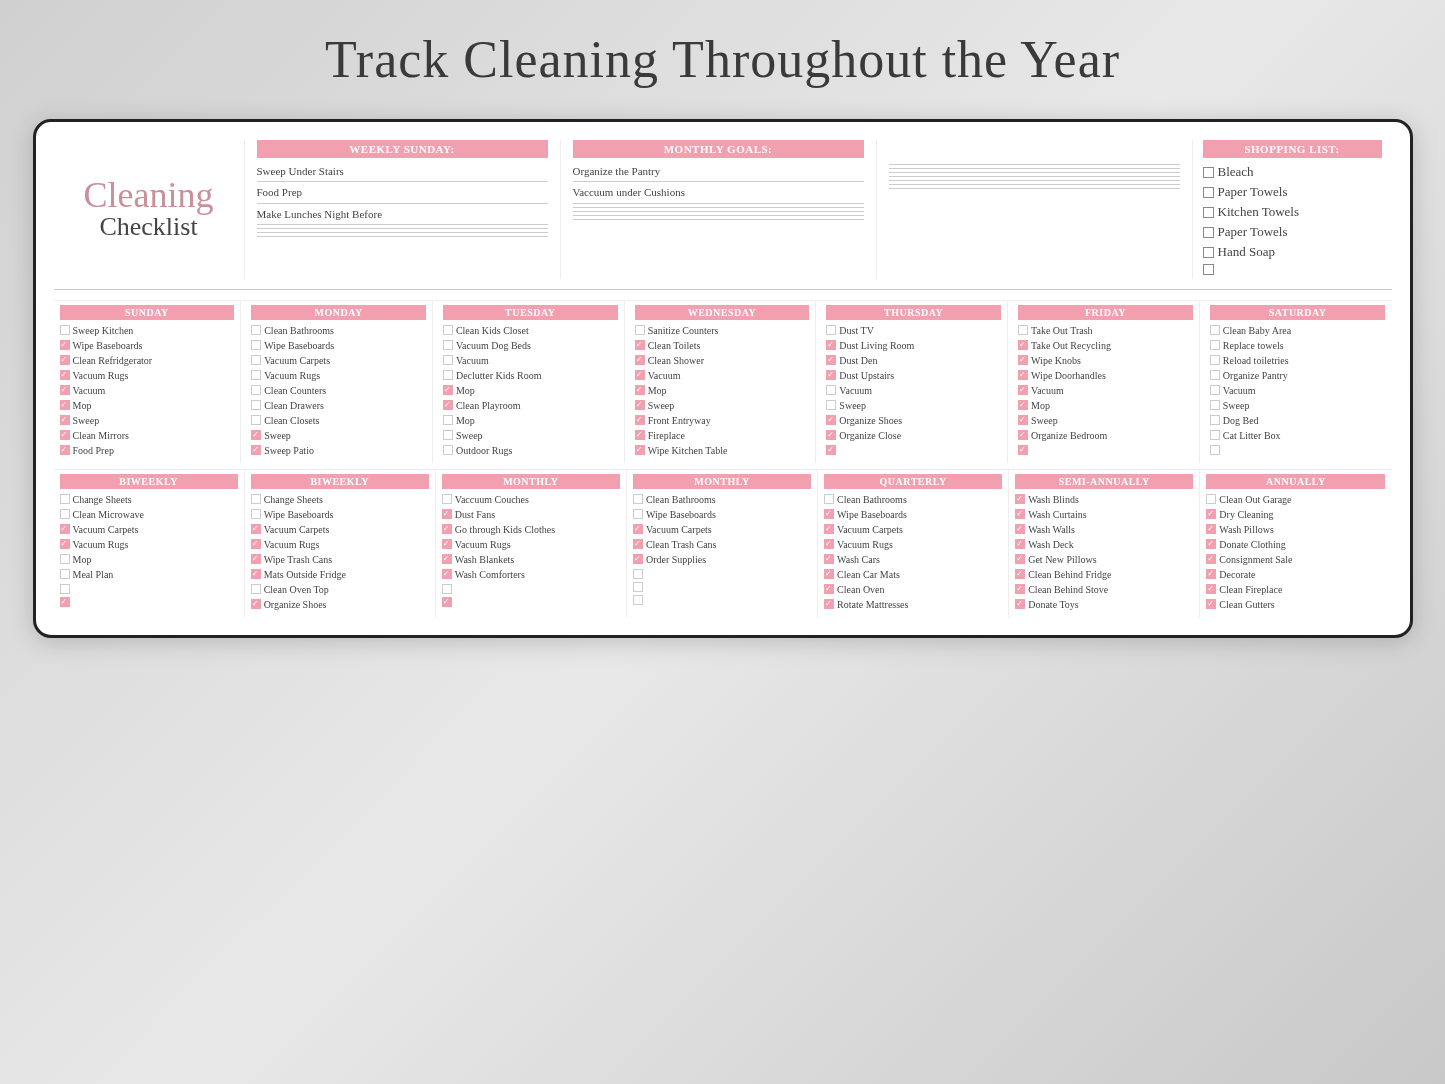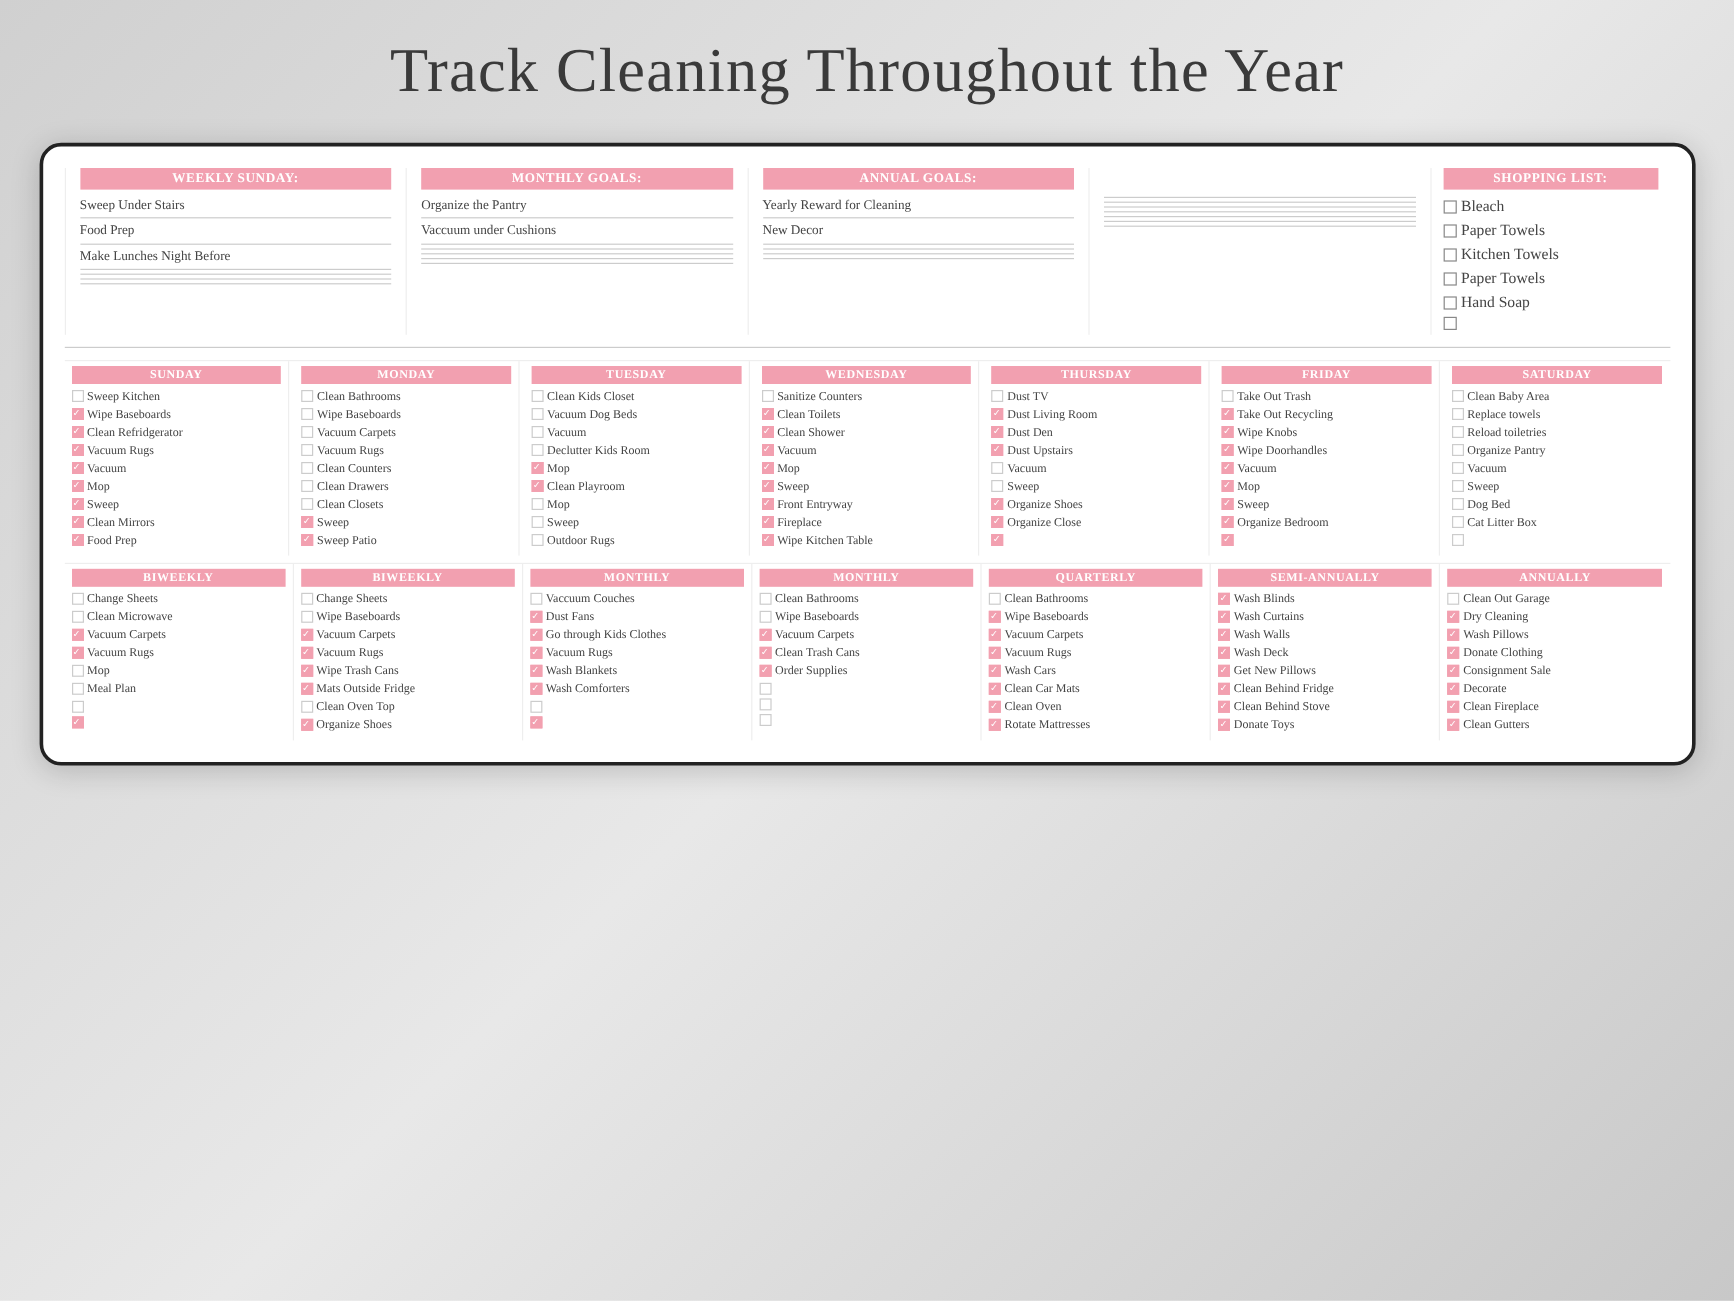--- a/index.html
+++ b/index.html
@@ -168,20 +168,24 @@
   </style>
 </head>
 <body>
 
 <h1 class="main-title">Track Cleaning Throughout the Year</h1>
 
 <div class="board">
 
   <div class="top-section">
 
+    <div class="logo-area">
+      <span class="logo-cursive">Cleaning</span>
+      <span class="logo-print">Checklist</span>
+    </div>
 
     <div class="goals-col">
       <div class="goals-col-header">WEEKLY SUNDAY:</div>
       <div class="goal-item">Sweep Under Stairs</div>
       <div class="goal-line"></div>
       <div class="goal-item">Food Prep</div>
       <div class="goal-line"></div>
       <div class="goal-item">Make Lunches Night Before</div>
       <div class="goal-line"></div>
       <div class="goal-line"></div>
@@ -194,30 +198,20 @@
       <div class="goal-item">Organize the Pantry</div>
       <div class="goal-line"></div>
       <div class="goal-item">Vaccuum under Cushions</div>
       <div class="goal-line"></div>
       <div class="goal-line"></div>
       <div class="goal-line"></div>
       <div class="goal-line"></div>
       <div class="goal-line"></div>
     </div>
 
-    <div class="goals-col">
-      <div class="goals-col-header">ANNUAL GOALS:</div>
-      <div class="goal-item">Yearly Reward for Cleaning</div>
-      <div class="goal-line"></div>
-      <div class="goal-item">New Decor</div>
-      <div class="goal-line"></div>
-      <div class="goal-line"></div>
-      <div class="goal-line"></div>
-      <div class="goal-line"></div>
-    </div>
 
     <div class="goals-col">
       <div class="goals-col-header" style="visibility:hidden;">&nbsp;</div>
       <div class="goal-line"></div>
       <div class="goal-line"></div>
       <div class="goal-line"></div>
       <div class="goal-line"></div>
       <div class="goal-line"></div>
       <div class="goal-line"></div>
       <div class="goal-line"></div>

